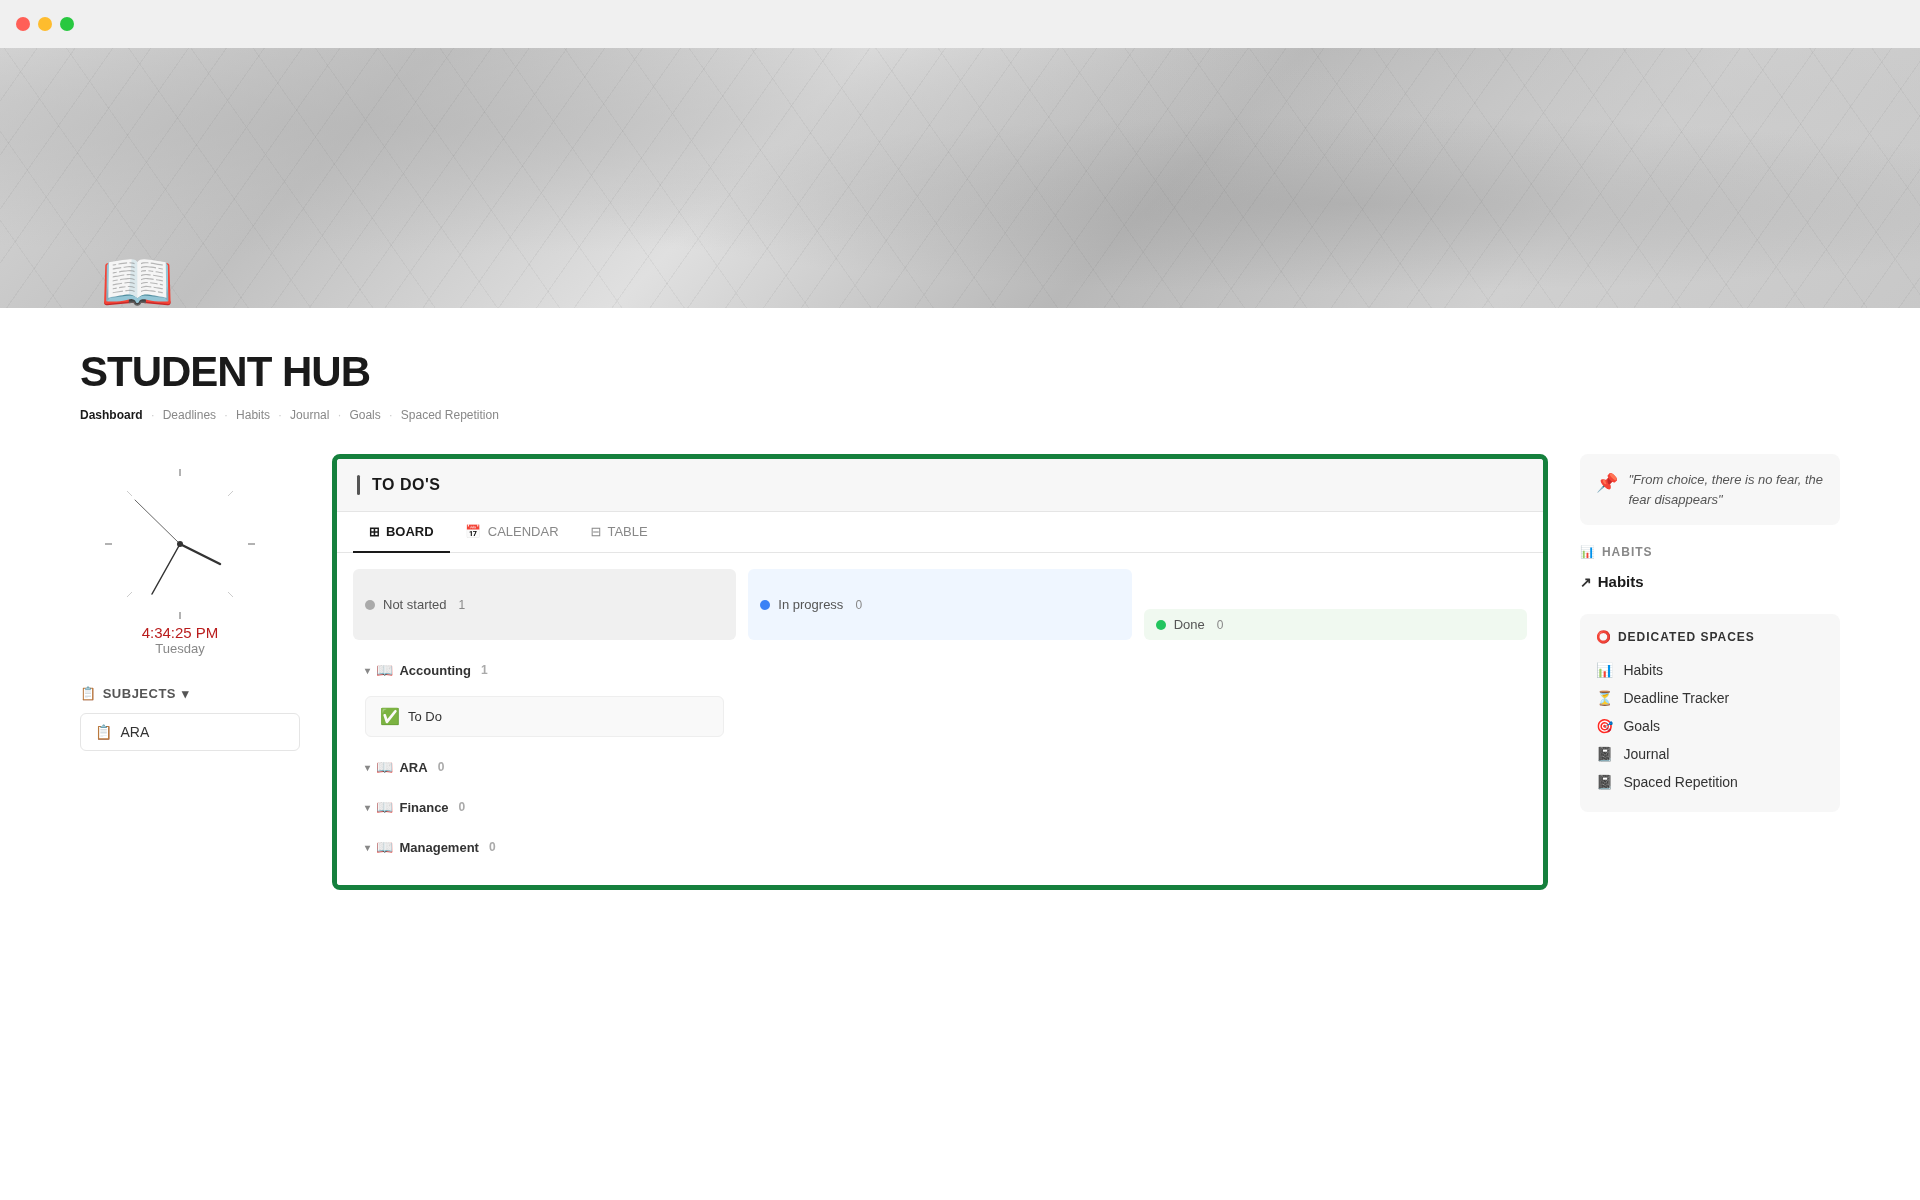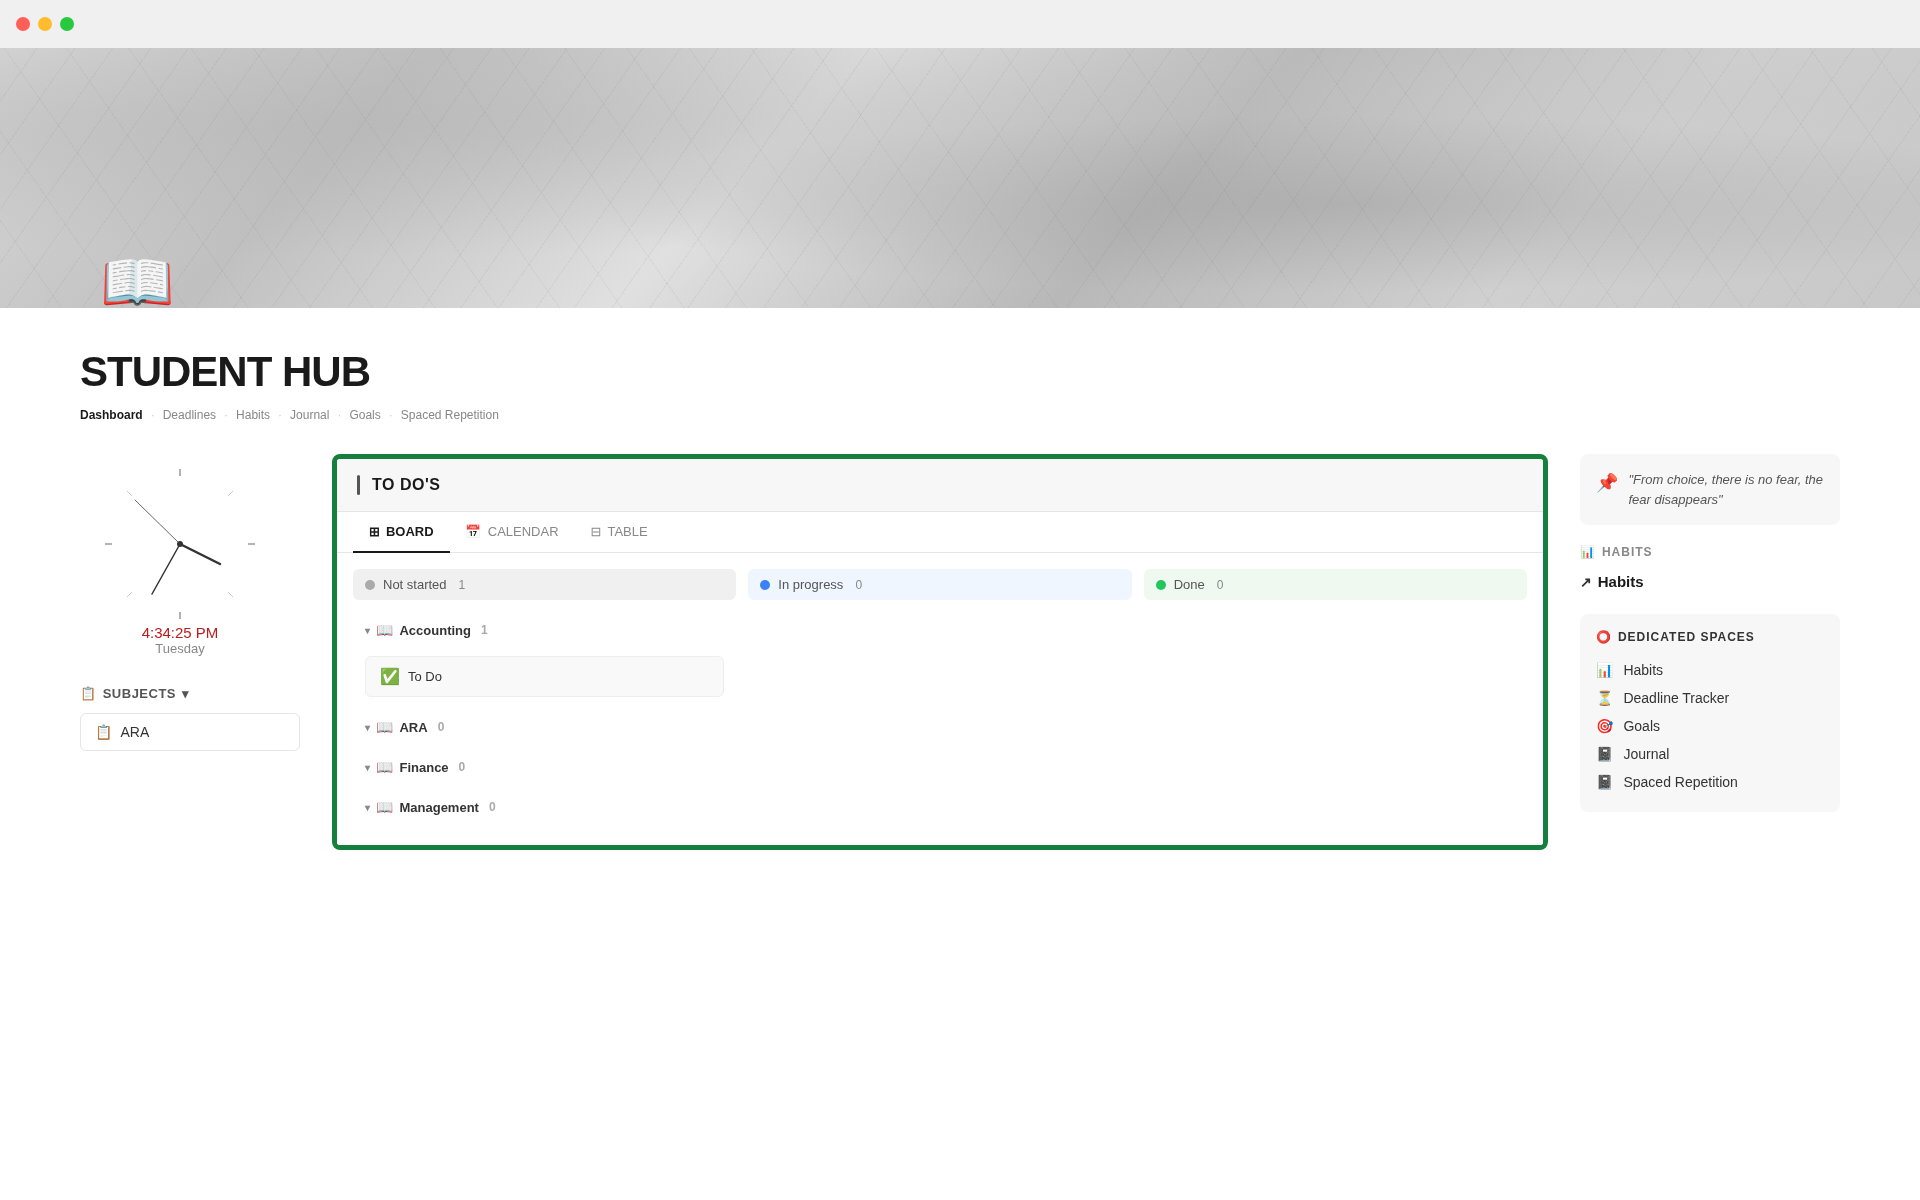--- a/index.html
+++ b/index.html
@@ -213,21 +213,21 @@
 
     .col-header {
       display: flex;
       align-items: center;
       gap: 8px;
       padding: 8px 12px;
       border-radius: 6px;
     }
     .col-header.not-started { background: #f0f0f0; }
     .col-header.in-progress { background: #eff6ff; text-align: center; }
-    .col-header.done { background: #f0f9f0; }
+    .col-header.done { background: #f0f9f0; margin-top: 40px; }
 
     .status-dot {
       width: 10px; height: 10px; border-radius: 50%;
     }
     .dot-gray { background: #aaa; }
     .dot-blue { background: #3b82f6; }
     .dot-green { background: #22c55e; }
 
     .col-label {
       font-size: 13px;

